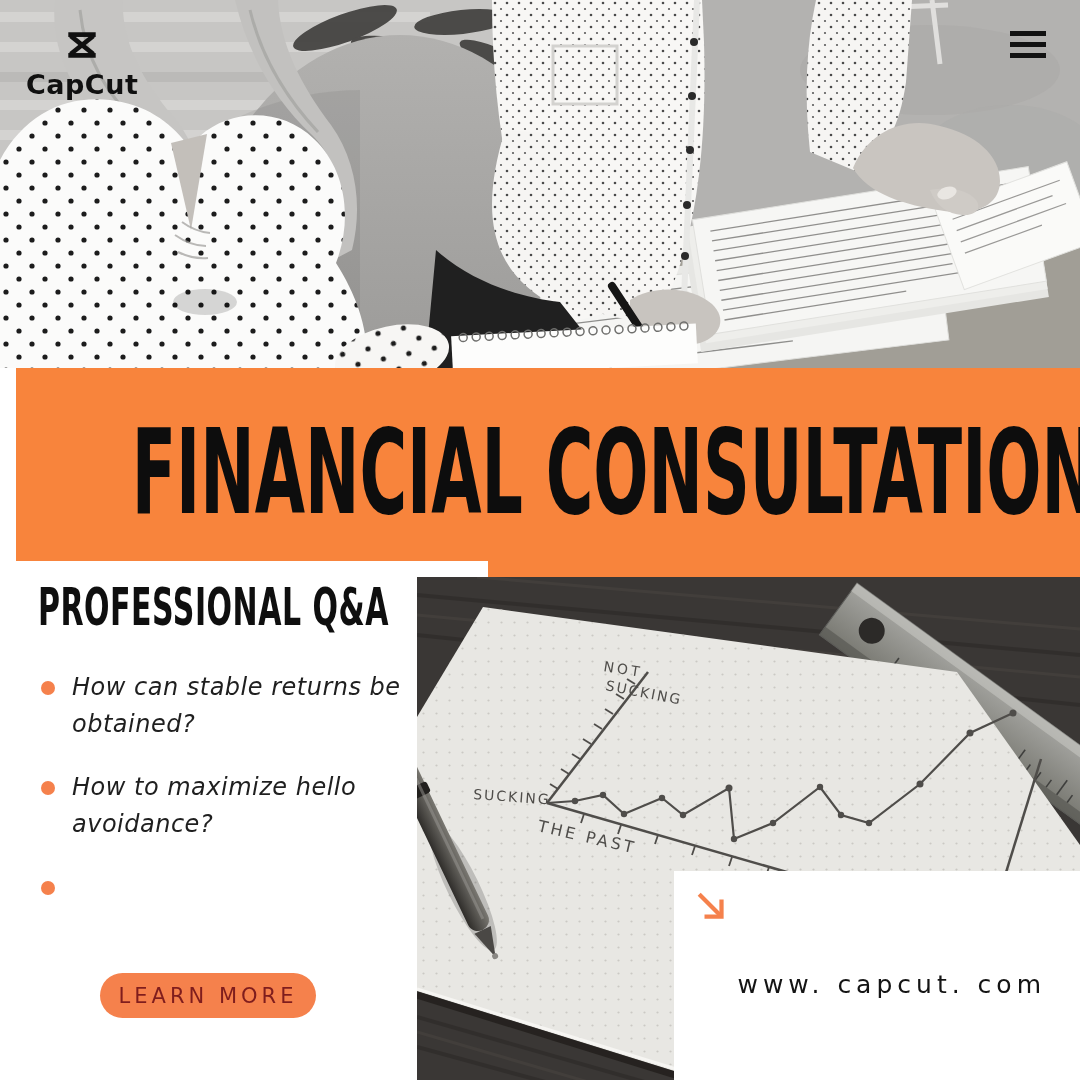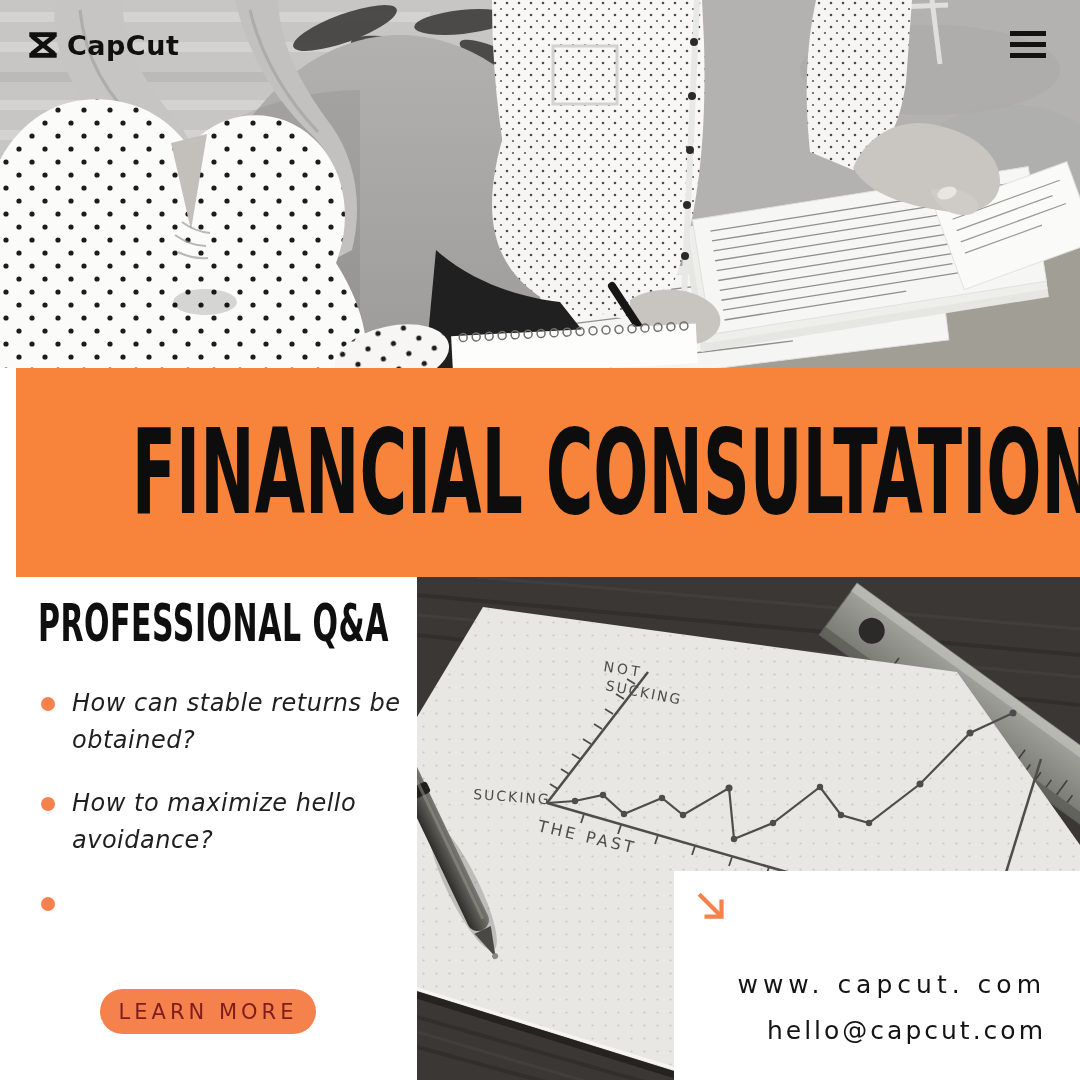--- a/index.html
+++ b/index.html
@@ -4,33 +4,33 @@
 <style>
   html,body{margin:0;padding:0;background:#ffffff;}
   .canvas{position:relative;width:1080px;height:1080px;overflow:hidden;background:#fff;
           font-family:"DejaVu Sans","Liberation Sans",sans-serif;}
   svg{display:block;}
 
   
   .photo-top{position:absolute;left:0;top:0;width:1080px;height:368px;}
 
   
-  .logo{position:absolute;left:26px;top:28px;display:flex;align-items:center;gap:7px;cursor:pointer;}
+  .logo{position:absolute;left:26px;top:28px;display:flex;align-items:center;gap:7px;cursor:pointer;flex-direction:column;}
   .logo-text{font-size:27px;font-weight:bold;color:#101010;letter-spacing:0.5px;}
   .menu{position:absolute;left:1010px;top:31px;width:36px;cursor:pointer;}
   .menu span{display:block;width:36px;height:5px;background:#121212;margin-bottom:6px;}
 
   
   .banner{position:absolute;left:16px;top:368px;width:1080px;height:209px;background:#F8843C;
           display:flex;align-items:center;justify-content:flex-end;}
   .banner h1{margin:0;font-size:65px;font-weight:bold;color:#0d0d0d;letter-spacing:0px;
              white-space:nowrap;transform:scaleY(1.8);}
 
   
-  .left-panel{position:absolute;left:0;top:577px;width:488px;height:503px;background:#ffffff;}
+  .left-panel{position:absolute;left:0;top:561px;width:488px;height:503px;background:#ffffff;}
   .qa-heading{position:absolute;left:38px;top:21px;margin:0;font-size:30px;line-height:30px;
               font-weight:bold;color:#0f0f0f;white-space:nowrap;letter-spacing:0.5px;
               transform:scaleY(1.73);transform-origin:left top;}
   .qa-list{position:absolute;left:28px;top:96px;margin:12px;padding:0;list-style:none;font-style:italic;}
   .qa-list li{position:relative;width:344px;padding-left:32px;margin-bottom:26px;
               font-size:24px;line-height:37px;letter-spacing:0.5px;color:#1f1f1f;}
   .qa-list .dot{position:absolute;left:1px;top:12px;width:14px;height:14px;border-radius:50%;
                 background:#F5814C;}
   .cta{position:absolute;left:100px;top:412px;width:216px;height:45px;border:none;
        border-radius:23px;background:#F5814C;color:#7f1d1d;font-family:inherit;
@@ -384,16 +384,15 @@
   </div>
 
   <div class="contact">
     <svg class="arrow" width="34" height="34" viewBox="0 0 32 32">
       <g stroke="#F5814C" stroke-width="4" fill="none">
         <line x1="3" y1="3" x2="23" y2="23"></line>
         <polyline points="24,8 24,24 8,24"></polyline>
       </g>
     </svg>
     <div class="contact-line website">www. capcut. com</div>
-    <div class="contact-line email">hello@capcut.com</div>
   </div>
 
 </div>
 
 </body></html>

